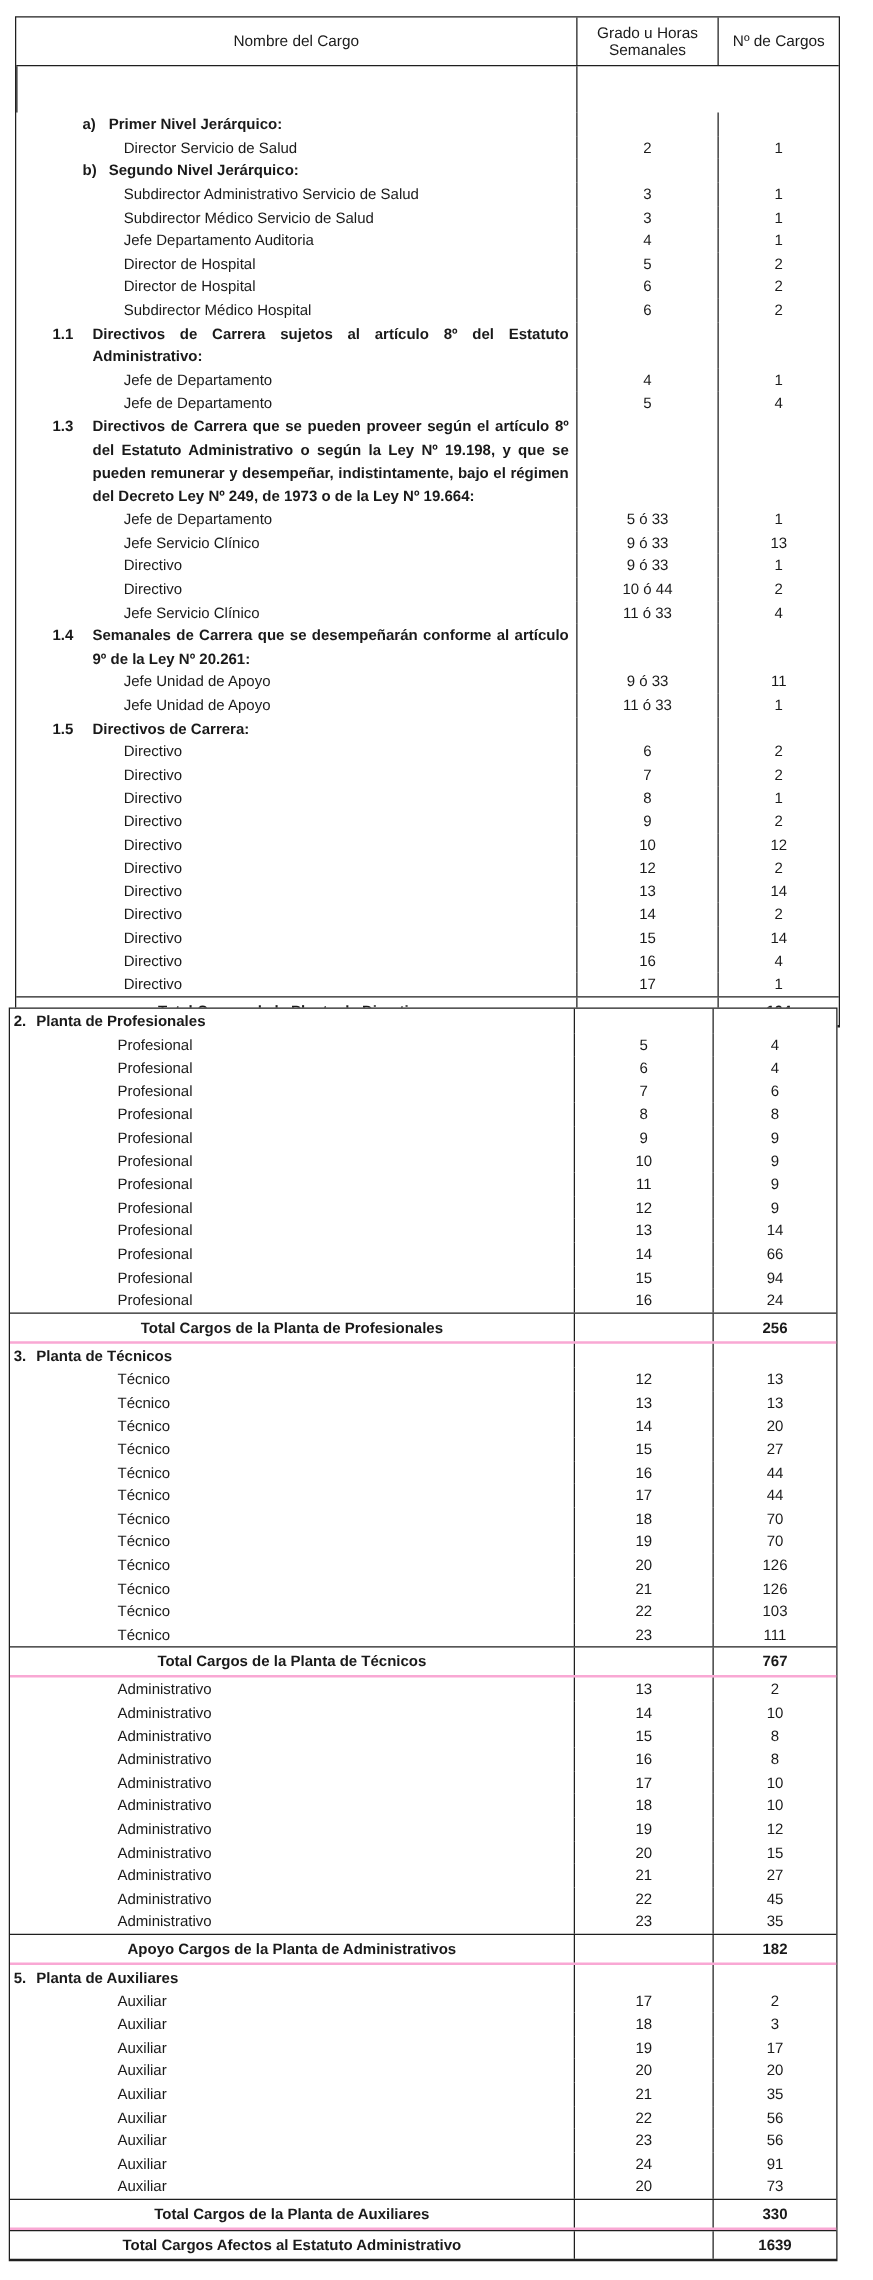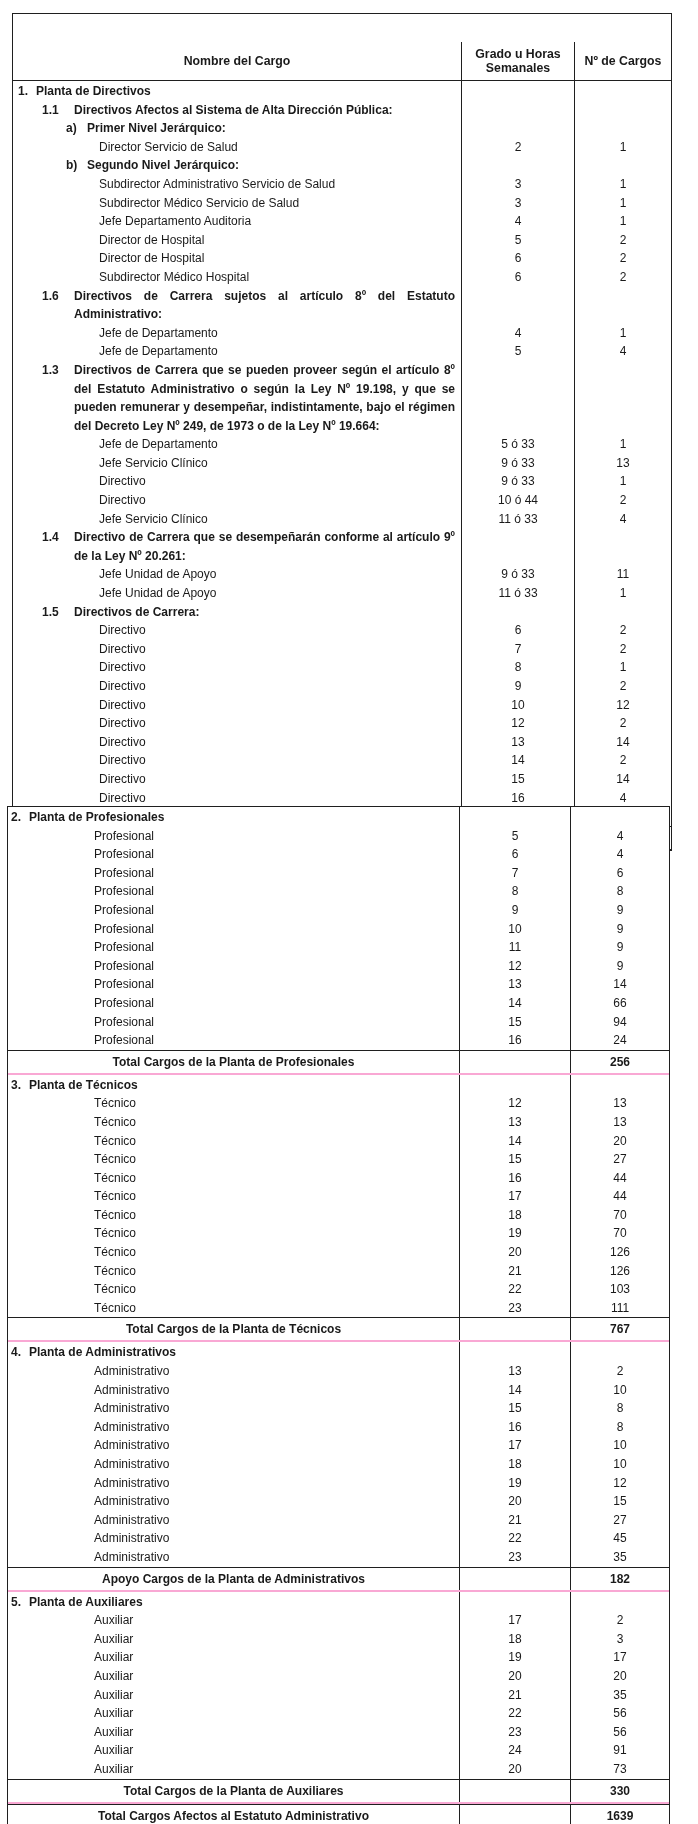--- a/index.html
+++ b/index.html
@@ -10,21 +10,21 @@
   }
   .tbl{position:absolute;background:#fff;border:1.7px solid #1f1f1f;}
   #tbl1{left:12px;top:13px;width:658px;border-bottom-width:2.2px;}
   #tbl2{left:7px;top:806px;width:661px;border-top-width:1.2px;border-bottom-width:2.7px;}
 
   .row{display:grid;grid-template-columns:1fr 113px 97px;font-size:12px;line-height:18.6px;}
   #tbl2 .row{grid-template-columns:1fr 111px 99px;}
   .c{min-height:18.6px;box-sizing:border-box;}
   .c.g,.c.q{border-left:1.2px solid #1f1f1f;text-align:center;}
 
-  .row.header{border-bottom:1.7px solid #1f1f1f;font-weight:700;margin-top:28px;}
+  .row.header{border-bottom:1.7px solid #1f1f1f;font-weight:400;}
   .row.header .c{display:flex;align-items:center;justify-content:center;
     text-align:center;line-height:14.5px;padding:4px 3px;font-size:12.3px;min-height:38px;}
 
   .row.section .c.name{font-weight:700;padding-left:5px;padding-top:1px;}
   .row.section .num{display:inline-block;width:18px;}
   #tbl2 .row.section .c.name{padding-left:3px;}
 
   .row.sub .c.name{font-weight:700;position:relative;padding-left:61px;padding-right:6px;}
   .row.sub .num{position:absolute;left:29px;top:0;}
   .row.sub.just .c.name{text-align:justify;text-align-last:left;}
@@ -44,26 +44,24 @@
 <body>
 
 <div class="tbl" id="tbl1">
   <div class="row header">
     <div class="c name">Nombre del Cargo</div>
     <div class="c g">Grado u Horas Semanales</div>
     <div class="c q">Nº de Cargos</div>
   </div>
   <div id="t1body">
       <div class="row section">
-        <div class="c name"><span class="num">1.</span><span class="txt">Planta de Directivos</span></div>
         <div class="c g"></div>
         <div class="c q"></div>
       </div>
       <div class="row sub">
-        <div class="c name"><span class="num">1.1</span><span class="txt">Directivos Afectos al Sistema de Alta Dirección Pública:</span></div>
         <div class="c g"></div>
         <div class="c q"></div>
       </div>
       <div class="row letter">
         <div class="c name"><span class="num">a)</span><span class="txt">Primer Nivel Jerárquico:</span></div>
         <div class="c g"></div>
         <div class="c q"></div>
       </div>
       <div class="row data">
         <div class="c name">Director Servicio de Salud</div>
@@ -99,21 +97,21 @@
         <div class="c name">Director de Hospital</div>
         <div class="c g">6</div>
         <div class="c q">2</div>
       </div>
       <div class="row data">
         <div class="c name">Subdirector Médico Hospital</div>
         <div class="c g">6</div>
         <div class="c q">2</div>
       </div>
       <div class="row sub just">
-        <div class="c name"><span class="num">1.6</span><span class="txt">Directivos de Carrera sujetos al artículo 8º del Estatuto Administrativo:</span></div>
+        <div class="c name"><span class="num">1.1</span><span class="txt">Directivos de Carrera sujetos al artículo 8º del Estatuto Administrativo:</span></div>
         <div class="c g"></div>
         <div class="c q"></div>
       </div>
       <div class="row data">
         <div class="c name">Jefe de Departamento</div>
         <div class="c g">4</div>
         <div class="c q">1</div>
       </div>
       <div class="row data">
         <div class="c name">Jefe de Departamento</div>
@@ -144,21 +142,21 @@
         <div class="c name">Directivo</div>
         <div class="c g">10 ó 44</div>
         <div class="c q">2</div>
       </div>
       <div class="row data">
         <div class="c name">Jefe Servicio Clínico</div>
         <div class="c g">11 ó 33</div>
         <div class="c q">4</div>
       </div>
       <div class="row sub just">
-        <div class="c name"><span class="num">1.4</span><span class="txt">Directivo de Carrera que se desempeñarán conforme al artículo 9º de la Ley Nº 20.261:</span></div>
+        <div class="c name"><span class="num">1.4</span><span class="txt">Semanales de Carrera que se desempeñarán conforme al artículo 9º de la Ley Nº 20.261:</span></div>
         <div class="c g"></div>
         <div class="c q"></div>
       </div>
       <div class="row data">
         <div class="c name">Jefe Unidad de Apoyo</div>
         <div class="c g">9 ó 33</div>
         <div class="c q">11</div>
       </div>
       <div class="row data">
         <div class="c name">Jefe Unidad de Apoyo</div>
@@ -368,25 +366,20 @@
       <div class="row data">
         <div class="c name">Técnico</div>
         <div class="c g">23</div>
         <div class="c q">111</div>
       </div>
       <div class="row total">
         <div class="c name">Total Cargos de la Planta de Técnicos</div>
         <div class="c g"></div>
         <div class="c q">767</div>
       </div>
-      <div class="row section">
-        <div class="c name"><span class="num">4.</span><span class="txt">Planta de Administrativos</span></div>
-        <div class="c g"></div>
-        <div class="c q"></div>
-      </div>
       <div class="row data">
         <div class="c name">Administrativo</div>
         <div class="c g">13</div>
         <div class="c q">2</div>
       </div>
       <div class="row data">
         <div class="c name">Administrativo</div>
         <div class="c g">14</div>
         <div class="c q">10</div>
       </div>

